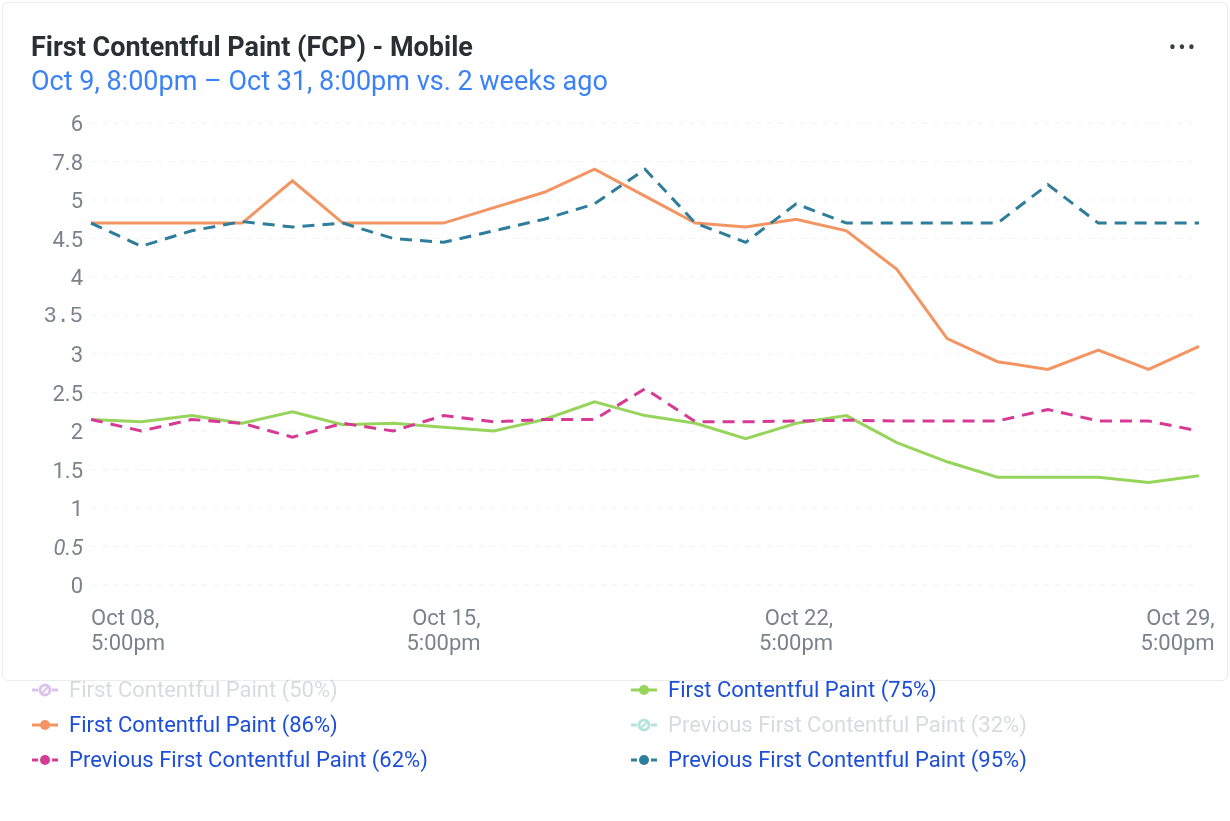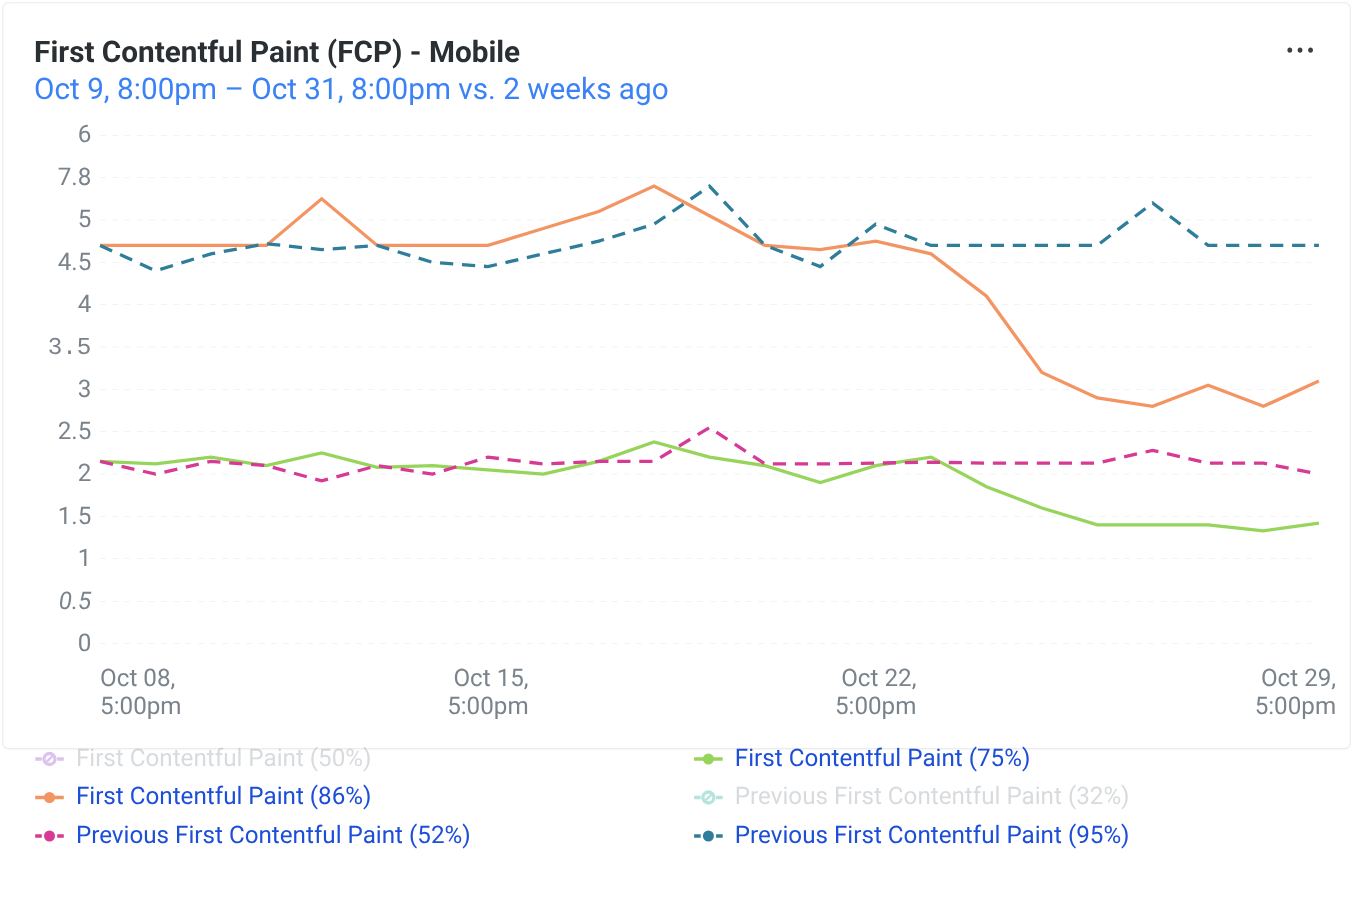--- a/index.html
+++ b/index.html
@@ -235,21 +235,21 @@
         </span>
         <span class="li-label">Previous First Contentful Paint (32%)</span>
       </div>
       <div class="li">
         <span class="swatch">
           <svg viewBox="0 0 28 20">
             <line x1="1" y1="10" x2="27" y2="10" stroke="#d63a94" stroke-width="3" stroke-dasharray="6 4"></line>
             <circle cx="14" cy="10" r="5" fill="#d63a94"></circle>
           </svg>
         </span>
-        <span class="li-label">Previous First Contentful Paint (52%)</span>
+        <span class="li-label">Previous First Contentful Paint (62%)</span>
       </div>
       <div class="li">
         <span class="swatch">
           <svg viewBox="0 0 28 20">
             <line x1="1" y1="10" x2="27" y2="10" stroke="#2e7d9a" stroke-width="3" stroke-dasharray="6 4"></line>
             <circle cx="14" cy="10" r="5" fill="#2e7d9a"></circle>
           </svg>
         </span>
         <span class="li-label">Previous First Contentful Paint (95%)</span>
       </div>

